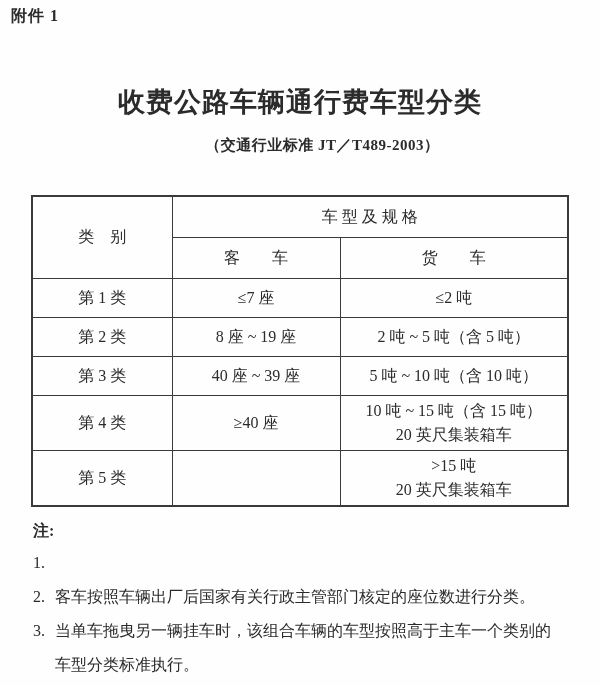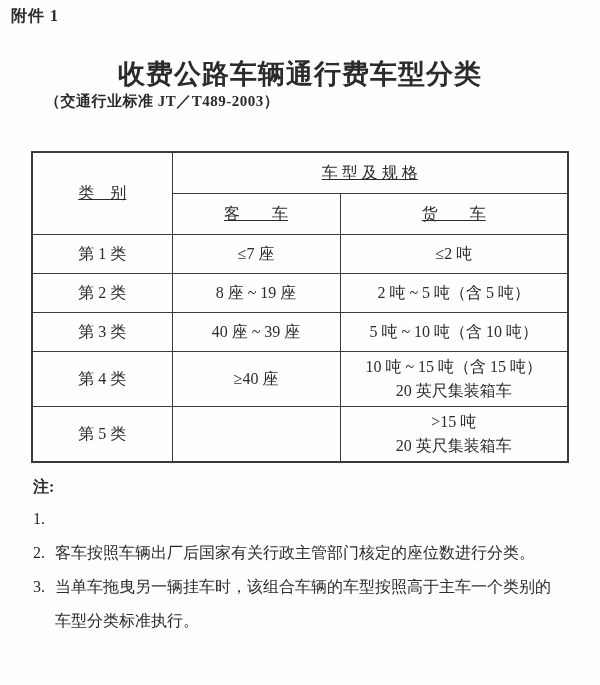--- a/index.html
+++ b/index.html
@@ -23,28 +23,29 @@
   .attachment {
     position: absolute;
     left: 11px;
     top: 6px;
     font-size: 16px;
     font-weight: bold;
     letter-spacing: 1px;
   }
   .title {
     margin: 0;
-    padding-top: 56px;
+    padding-top: 84px;
     text-align: center;
     font-size: 27px;
     font-weight: bold;
     letter-spacing: 1px;
   }
   .subtitle {
-    margin-top: 0;
+    margin-top: 16px;
+    text-align: center;
     font-size: 15px;
     font-weight: bold;
     letter-spacing: 0.5px;
     padding-left: 45px;
   }
   table.cls {
     border-collapse: collapse;
     table-layout: fixed;
     width: 536px;
     margin: 40px auto 0 auto;
@@ -54,21 +55,21 @@
     border: 1px solid #3a3a3a;
     text-align: center;
     vertical-align: middle;
     font-size: 16px;
     padding: 0;
     overflow: hidden;
   }
   .col-cat   { width: 140px; }
   .col-pass  { width: 168px; }
   .col-truck { width: 228px; }
-  tr.hrow td { height: 40px; text-decoration: underline; }
+  tr.hrow td { height: 40px; }
   tr.row-std td { height: 38px; margin-top: 24px; }
   tr.row-tall td { height: 54px; }
   .cell-line { line-height: 24px; text-align: center; }
   .notes {
     margin: 14px 0 0 33px;
     font-size: 16px;
   }
   .note-label {
     font-weight: bold;
     font-size: 16px;

